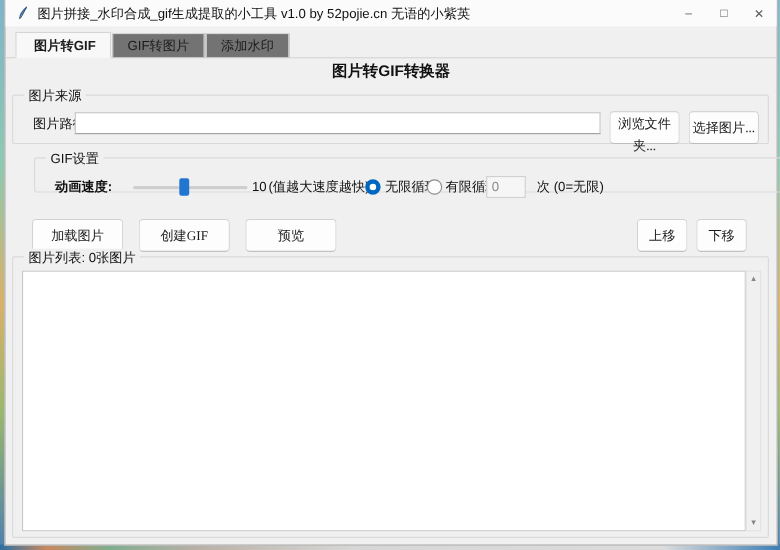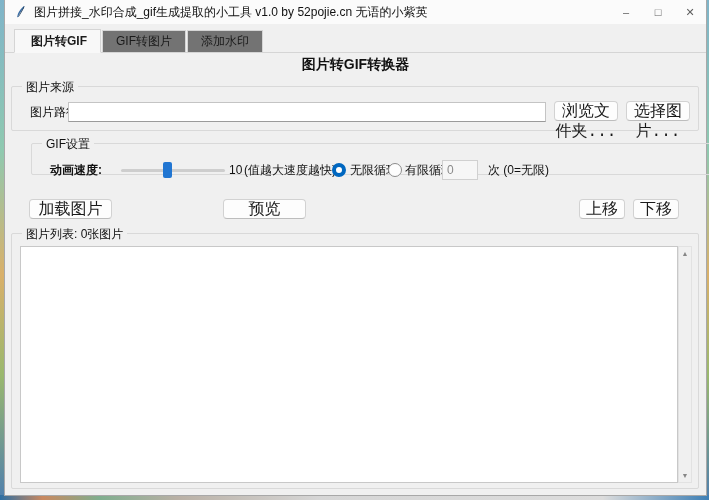--- a/index.html
+++ b/index.html
@@ -26,21 +26,21 @@
   .tabbar { position:absolute; left:0; top:29px; width:100%; height:24px; display:flex; align-items:flex-end; padding-left:9px; border-bottom:1px solid #d5d5d5; }
   .tab { height:22px; padding:0 13px; display:flex; align-items:center; background:#737373; border:1px solid #d5d5d5; border-bottom:none; margin-right:1px; color:#1a1a1a; }
   .tab.active { height:24px; background:#f8f8f8; margin-bottom:-1px; border-bottom:1px solid #f8f8f8; font-weight:bold;padding-left:16px; }
   .page-title { position:absolute; left:0; top:56px; width:100%; text-align:center; font-size:14px; font-weight:bold; color:#111; }
   
   .groupbox { position:absolute; left:6px; width:688px; border:1px solid #d9d9d9; border-radius:2px; }
   .group-label { position:absolute; top:-8px; left:10px; background:#f0f0f0; padding:0 4px; color:#111; }
   
   .lbl { position:absolute; color:#111; line-height:20px; height:20px; }
   .entry { position:absolute; height:20px; background:#ffffff; border:1px solid #c4c4c4; border-bottom-color:#9a9a9a; padding:0 4px; font-size:12px; font-family:inherit; color:#111; outline:none; }
-  .btn { position:absolute; height:20px; background:#fdfdfd; border:1px solid #d2d2d2; border-bottom-color:#bdbdbd; border-radius:4px; font-size:16px; font-family:Liberation Mono, monospace; color:#1a1a1a; text-align:center; line-height:20px; }
+  .btn { position:absolute; height:30px; background:#fdfdfd; border:1px solid #d2d2d2; border-bottom-color:#bdbdbd; border-radius:4px; font-size:12px; font-family:Liberation Serif, serif; color:#1a1a1a; text-align:center; line-height:20px; }
   .slider { position:absolute; left:89px; top:8px; width:104px; height:18px; }
   .slider-track { position:absolute; left:0; top:8px; width:104px; height:3px; background:#cecece; border-radius:2px; }
   .slider-handle { position:absolute; left:42px; top:1px; width:9px; height:16px; border-radius:2px; }
   .radio { position:absolute; width:14px; height:14px; border-radius:50%; top:11px; }
   .radio.checked { border:4px solid #0067c0; background:#ffffff; }
   .radio.unchecked { border:1px solid #8c8c8c; background:#fdfdfd; }
   .entry.dim { color:#8a8a8a; background:#f6f6f6; border-color:#d0d0d0; }
   
   .listbox { position:absolute; left:8px; top:12px; width:658px; height:237px; background:#ffffff; border:1px solid #c8c8c8; }
   .vscroll { position:absolute; left:666px; top:12px; width:14px; height:237px; background:#f0f0f0; border:1px solid #e2e2e2; }
@@ -94,20 +94,21 @@
       <span class="lbl" style="left:212px; top:16px;">(值越大速度越快)</span>
       <div class="radio checked" style="left:300px; top:19px;"></div>
       <span class="lbl" style="left:318px; top:16px;">无限循环</span>
       <div class="radio unchecked" style="left:356px; top:19px;"></div>
       <span class="lbl" style="left:373px; top:16px;">有限循环</span>
       <input class="entry dim" style="left: 410px; top: 16px; width: 36px;" value="0">
       <span class="lbl" style="left:456px; top:16px;">次 (0=无限)</span>
     </div>
 
     <button class="btn" style="position:absolute; left:24px; top:199px; width:83px;">加载图片</button>
+    <button class="btn" style="position:absolute; left:121px; top:199px; width:83px;">创建GIF</button>
     <button class="btn" style="position:absolute; left:218px; top:199px; width:83px;">预览</button>
     <button class="btn" style="position:absolute; left:574px; top:199px; width:46px;">上移</button>
     <button class="btn" style="position:absolute; left:628px; top:199px; width:46px;">下移</button>
 
     <div class="groupbox" style="top:233px; height:256px;">
       <span class="group-label">图片列表: 0张图片</span>
       <div class="listbox"></div>
       <div class="vscroll">
         <span class="scroll-arrow" style="top:3px;">▲</span>
         <span class="scroll-arrow" style="bottom:3px;">▼</span>

